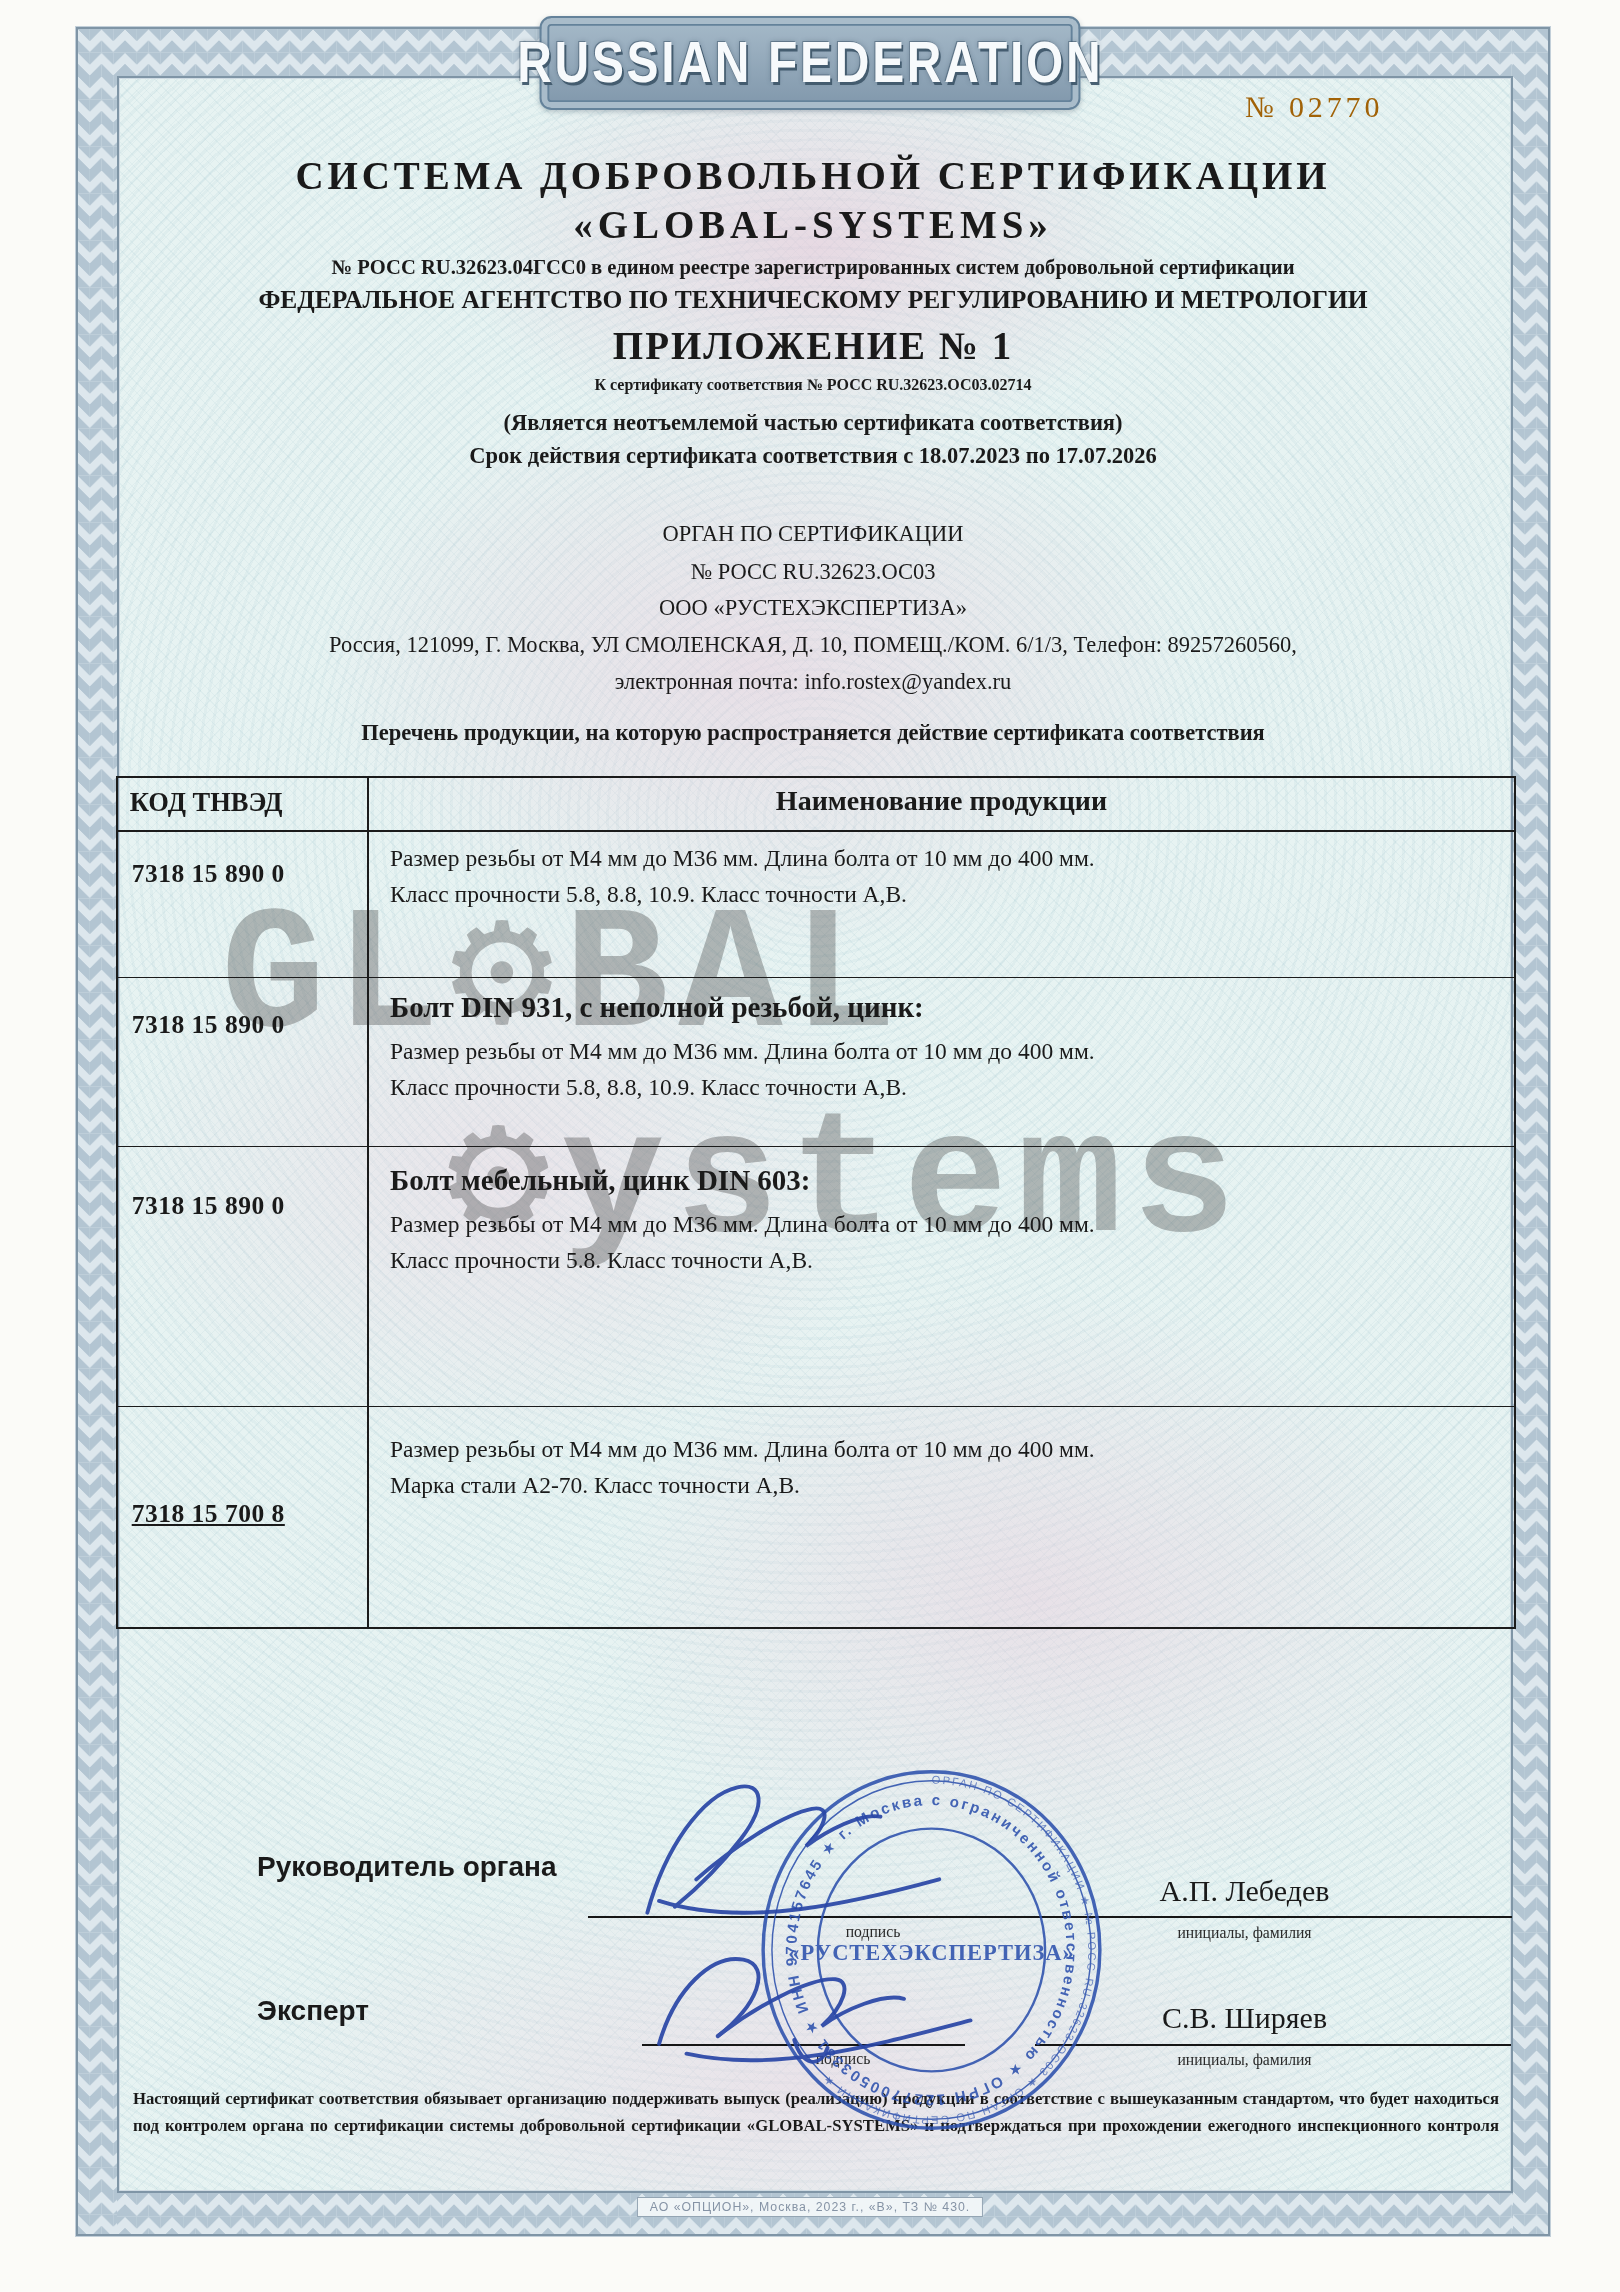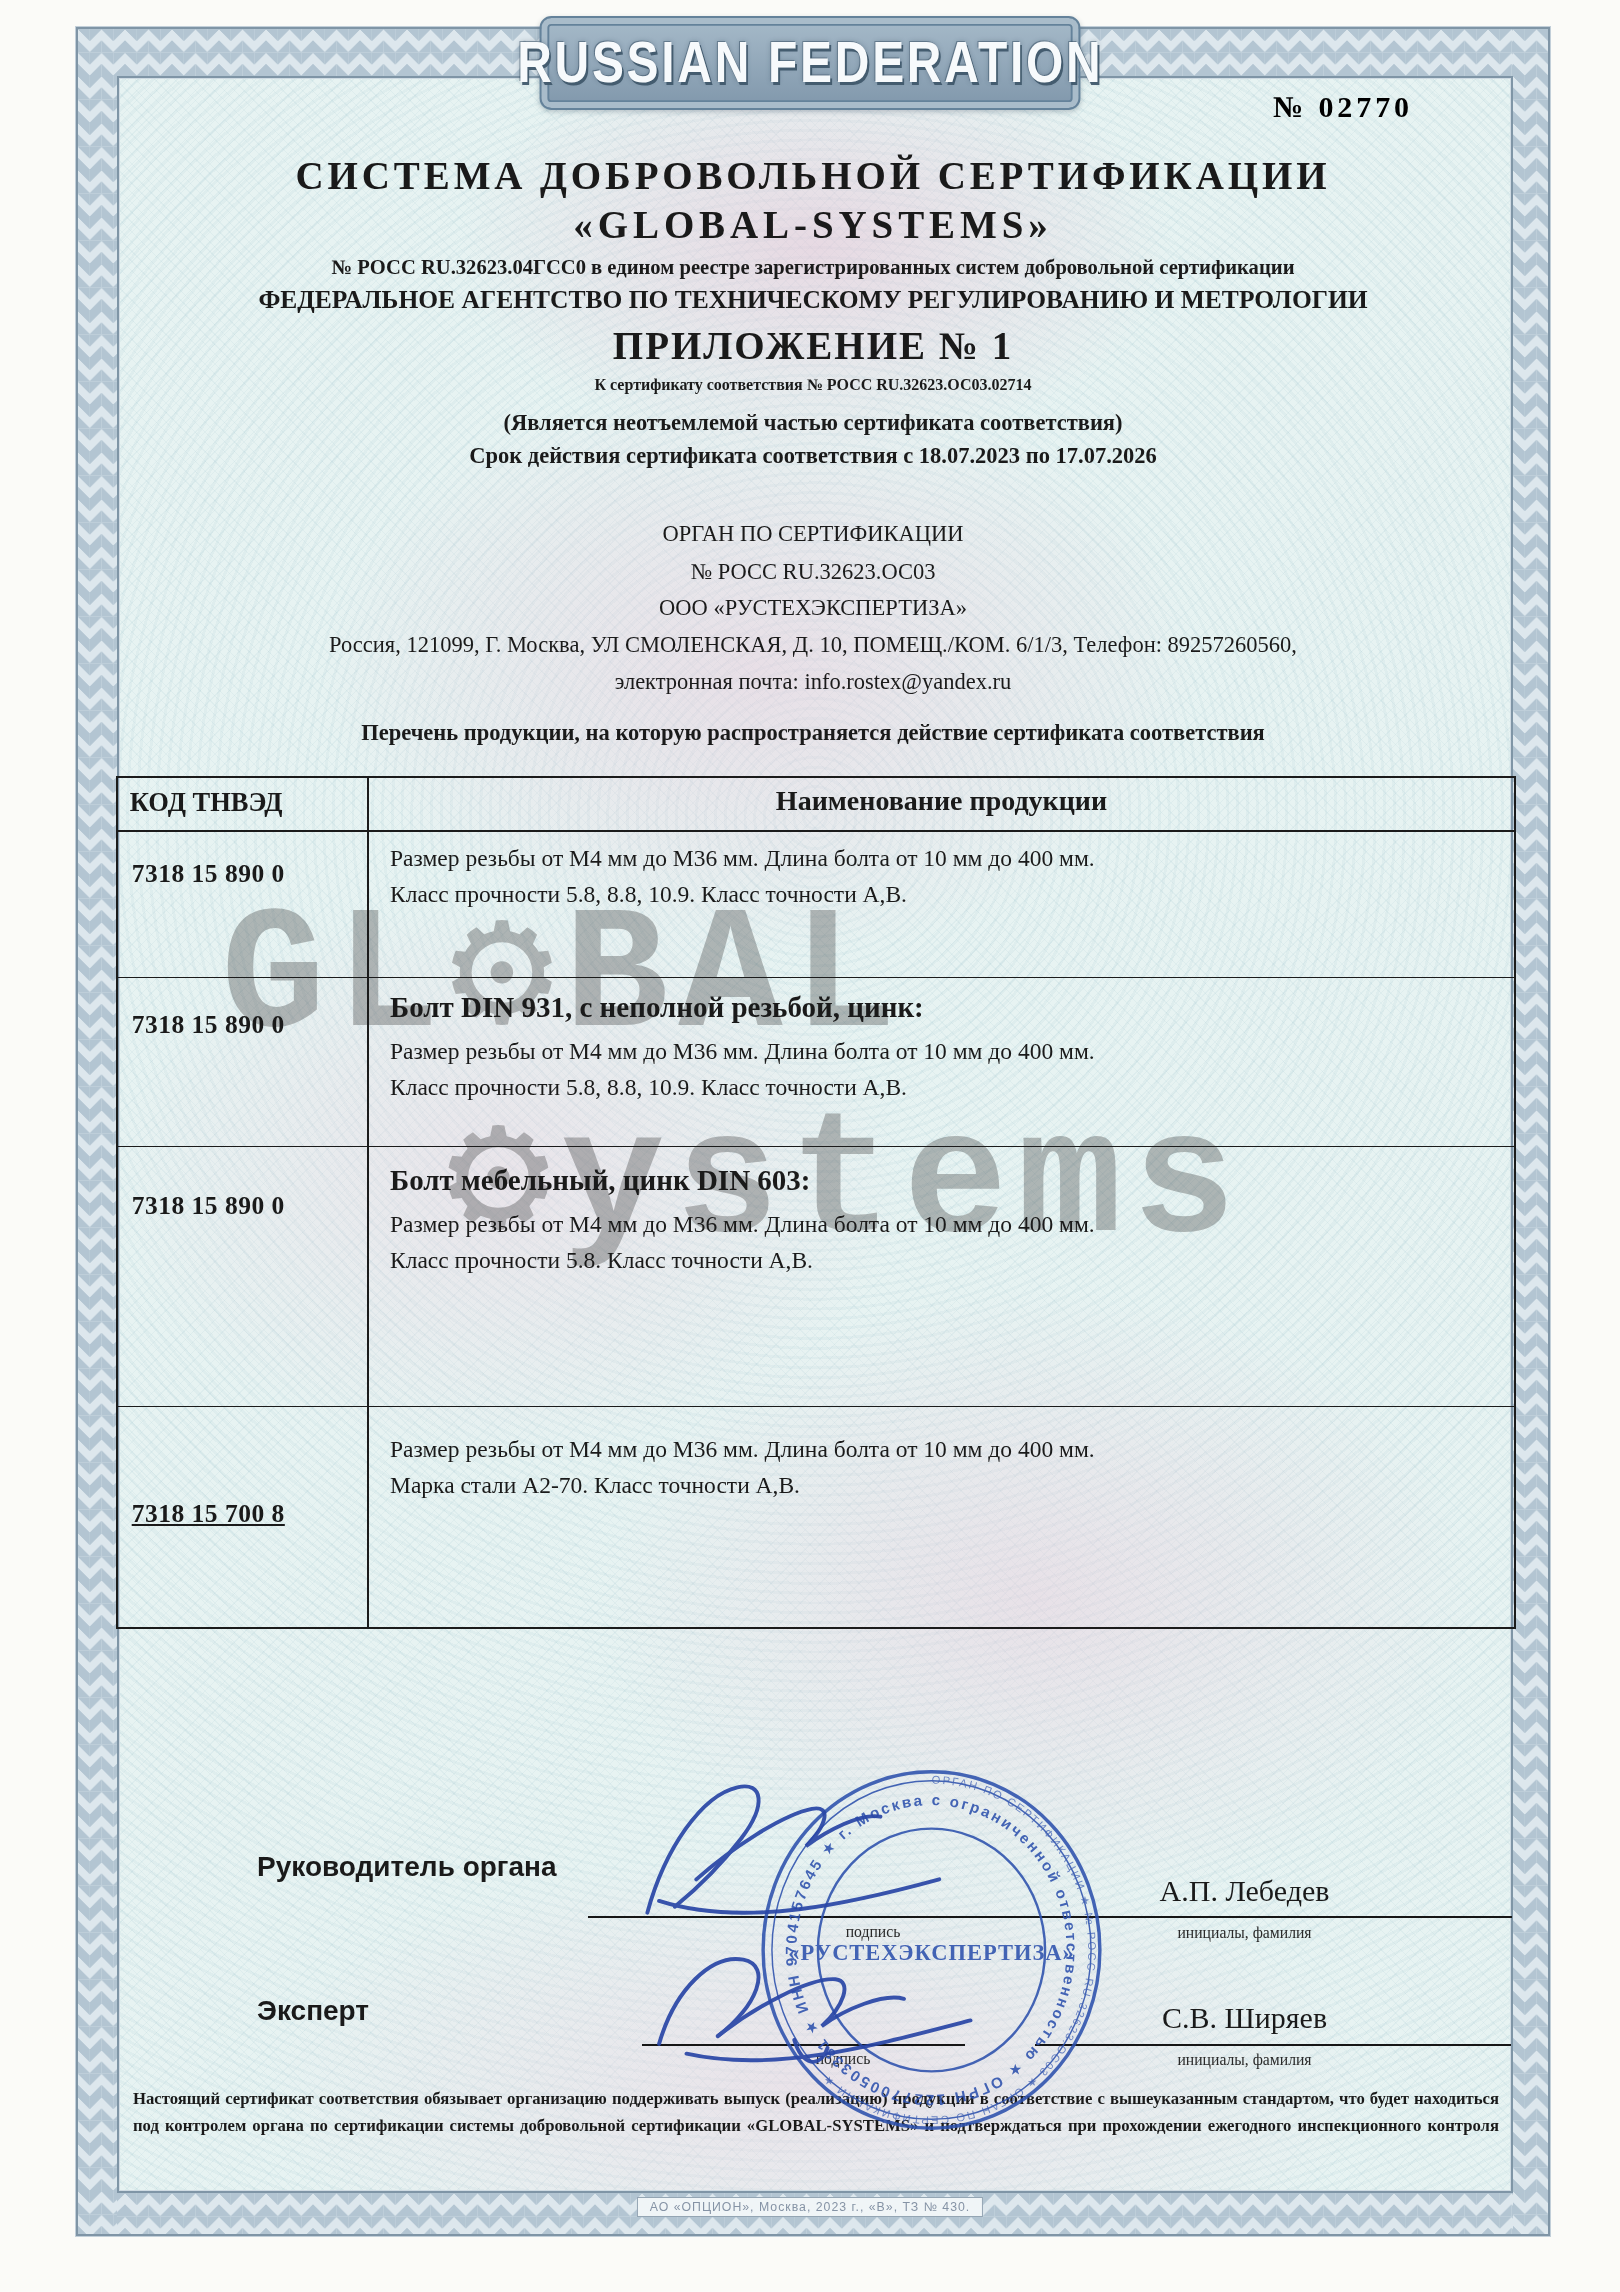--- a/index.html
+++ b/index.html
@@ -56,21 +56,21 @@
   }
   .banner span{
     font-family:"Liberation Sans","DejaVu Sans",sans-serif;
     font-weight:700;font-size:51px;letter-spacing:2.9px;color:#f7fafc;
     transform:scaleY(1.14) scaleX(.94);white-space:nowrap;
     text-shadow:2px 2px 0 rgba(64,88,108,.95),-1px -1px 0 rgba(64,88,108,.55),0 0 4.9px rgba(50,70,90,.4);
   }
 
   .doc-number{
     position:absolute;left:1245px;top:90px;width:314px;z-index:6;
-    font-weight:700;font-size:30px;letter-spacing:3.9px;color:#000000;margin-left:28px;
+    font-weight:400;font-size:30px;letter-spacing:3.9px;color:#a16207;
   }
 
   
   .cline{position:absolute;left:123px;width:1380px;text-align:center;z-index:5;white-space:nowrap;}
   .b{font-weight:700;}
 
   
   .wm{position:absolute;z-index:2;color:#404040;opacity:.34;font-weight:700;white-space:nowrap;
       font-family:Liberation Mono, monospace;}
   .wm-1{left:221px;top:863px;font-size:174px;letter-spacing:9.8px;}

